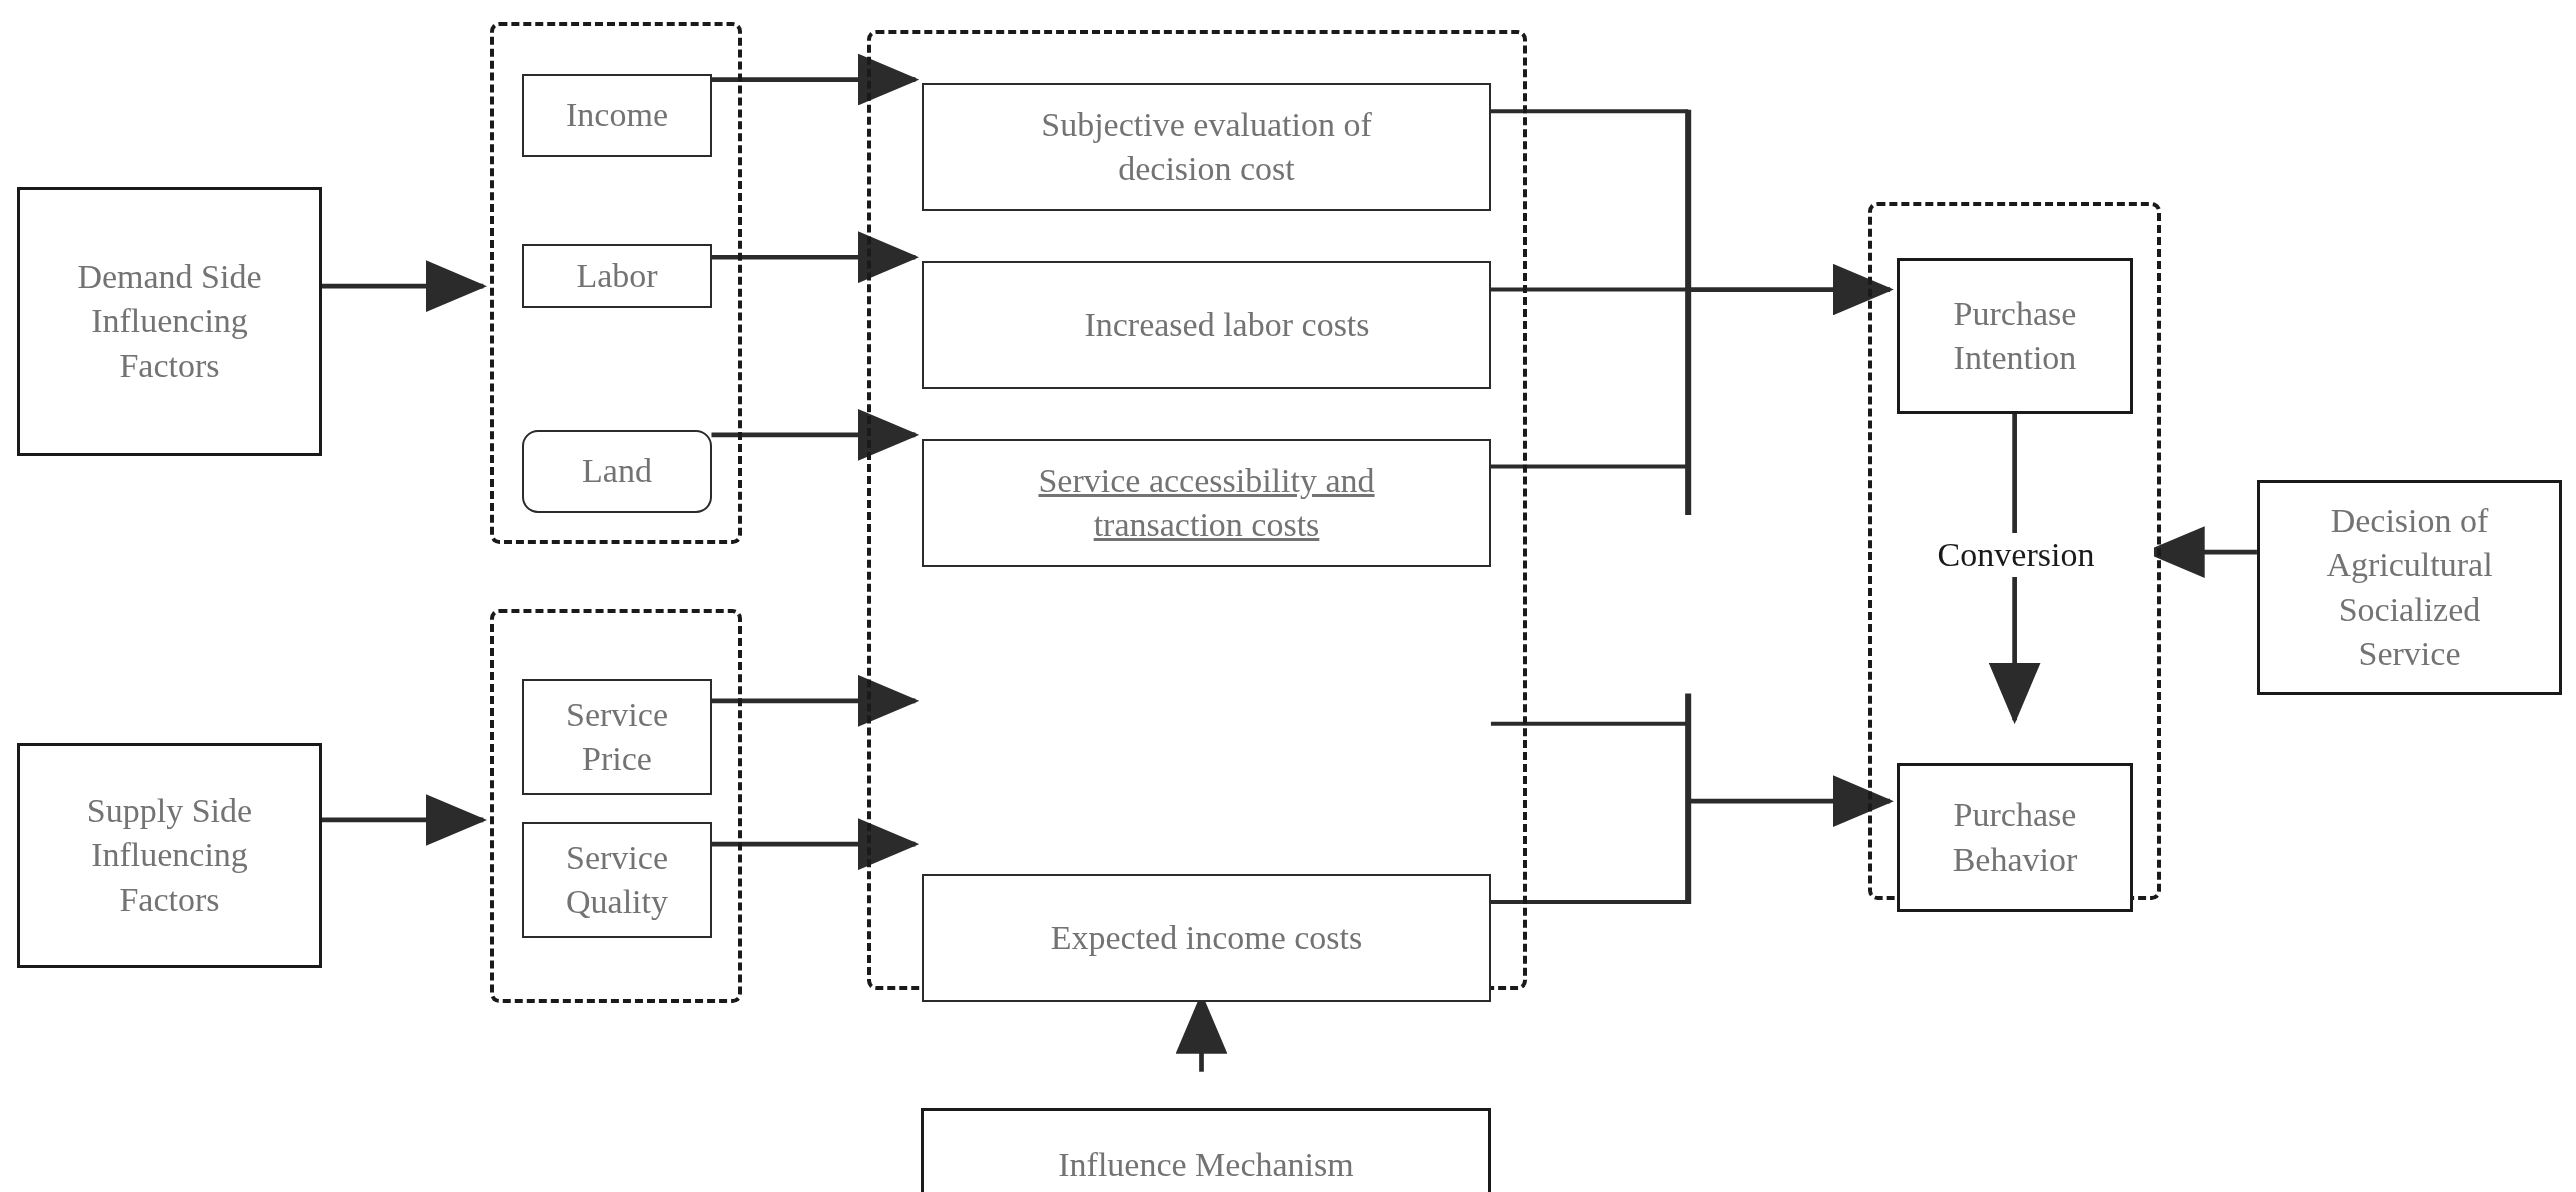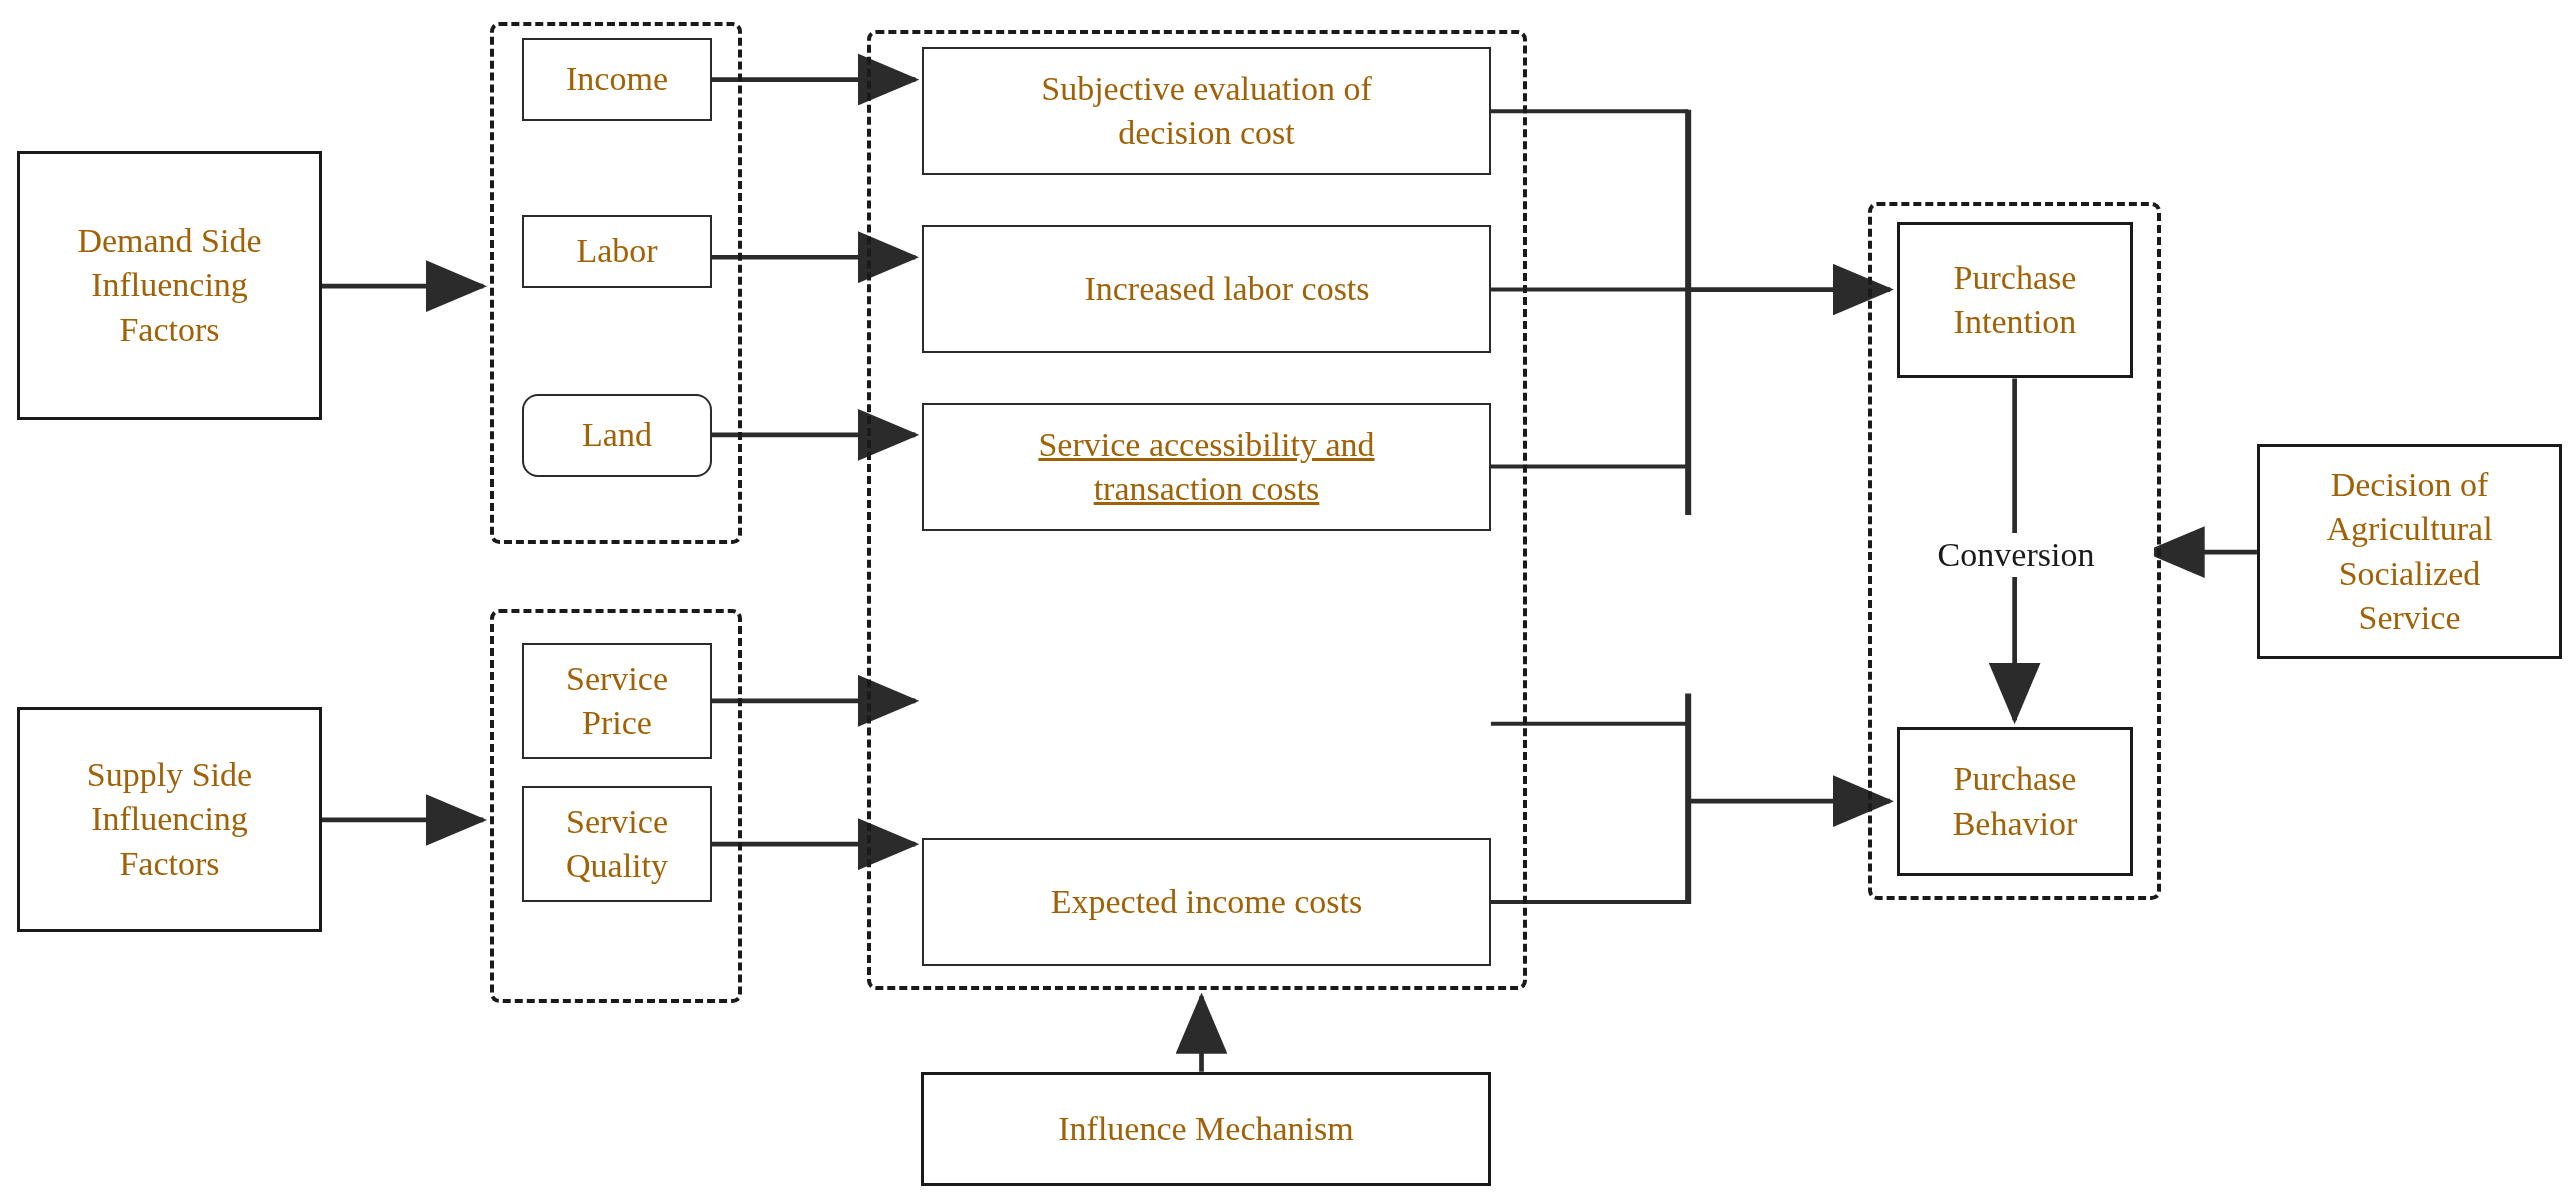--- a/index.html
+++ b/index.html
@@ -2,21 +2,21 @@
 <html style="font-size:10.8px"><head>
 <meta charset="utf-8">
 <style>
   html,body{margin:0;padding:0;background:#ffffff;}
   body{width:2576px;height:1193px;overflow:hidden;
        font-family:"Liberation Serif","DejaVu Serif",serif;}
   #stage{position:relative;width:2576px;height:1193px;background:#fff;}
   svg.layer{position:absolute;left:0;top:0;width:2576px;height:1193px;}
   .box{position:absolute;box-sizing:border-box;border:3.4px solid #1a1a1a;
        background:#fff;display:flex;align-items:center;justify-content:center;
-       text-align:center;color:#a16207;line-height:1.30;}
+       text-align:center;color:#737373;line-height:1.30;margin-top:36px;}
   .box-thin{border-width:2.7px;border-color:#2b2b2b;}
   .dash{position:absolute;box-sizing:border-box;border:4.7px dashed #1a1a1a;
         background:transparent;border-radius:9.4px;}
   .freetext{position:absolute;color:#1a1a1a;text-align:center;line-height:1.30;}
   .t50{font-size:34px;}
 </style>
 </head>
 <body>
 
 <div id="stage">
@@ -76,21 +76,21 @@
 
   <div class="dash" style="left:490px;top:22px;width:252px;height:522px;"></div>
   <div class="dash" style="left:490px;top:609px;width:252px;height:394px;"></div>
   <div class="dash" style="left:867px;top:30px;width:660px;height:960px;"></div>
   <div class="dash" style="left:1868px;top:202px;width:293px;height:698px;"></div>
 
   <div class="box t50" style="left:17px;top:151px;width:305px;height:269px;">Demand Side<br>Influencing<br>Factors</div>
   <div class="box t50" style="left:17px;top:707px;width:305px;height:225px;">Supply Side<br>Influencing<br>Factors</div>
 
   <div class="box box-thin t50" style="left:522px;top:38px;width:190px;height:83px;">Income</div>
-  <div class="box box-thin t50" style="left:522px;top:215px;width:190px;height:73px;">Labor</div>
+  <div class="box box-thin t50" style="left:522px;top:208px;width:190px;height:64px;">Labor</div>
   <div class="box box-thin t50" style="left:522px;top:394px;width:190px;height:83px;border-radius:16px;">Land</div>
 
   <div class="box box-thin t50" style="left:522px;top:643px;width:190px;height:116px;">Service<br>Price</div>
   <div class="box box-thin t50" style="left:522px;top:786px;width:190px;height:116px;">Service<br>Quality</div>
 
   <div class="box box-thin t50" style="left:922px;top:47px;width:569px;height:128px;">Subjective evaluation of<br>decision cost</div>
   <div class="box box-thin t50" style="left:922px;top:225px;width:569px;height:128px;padding-left:41px;">Increased labor costs</div>
   <div class="box box-thin t50" style="left:922px;top:403px;width:569px;height:128px;text-decoration:underline;">Service accessibility and<br>transaction costs</div>
   <div class="box box-thin t50" style="left:922px;top:838px;width:569px;height:128px;">Expected income costs</div>
 

